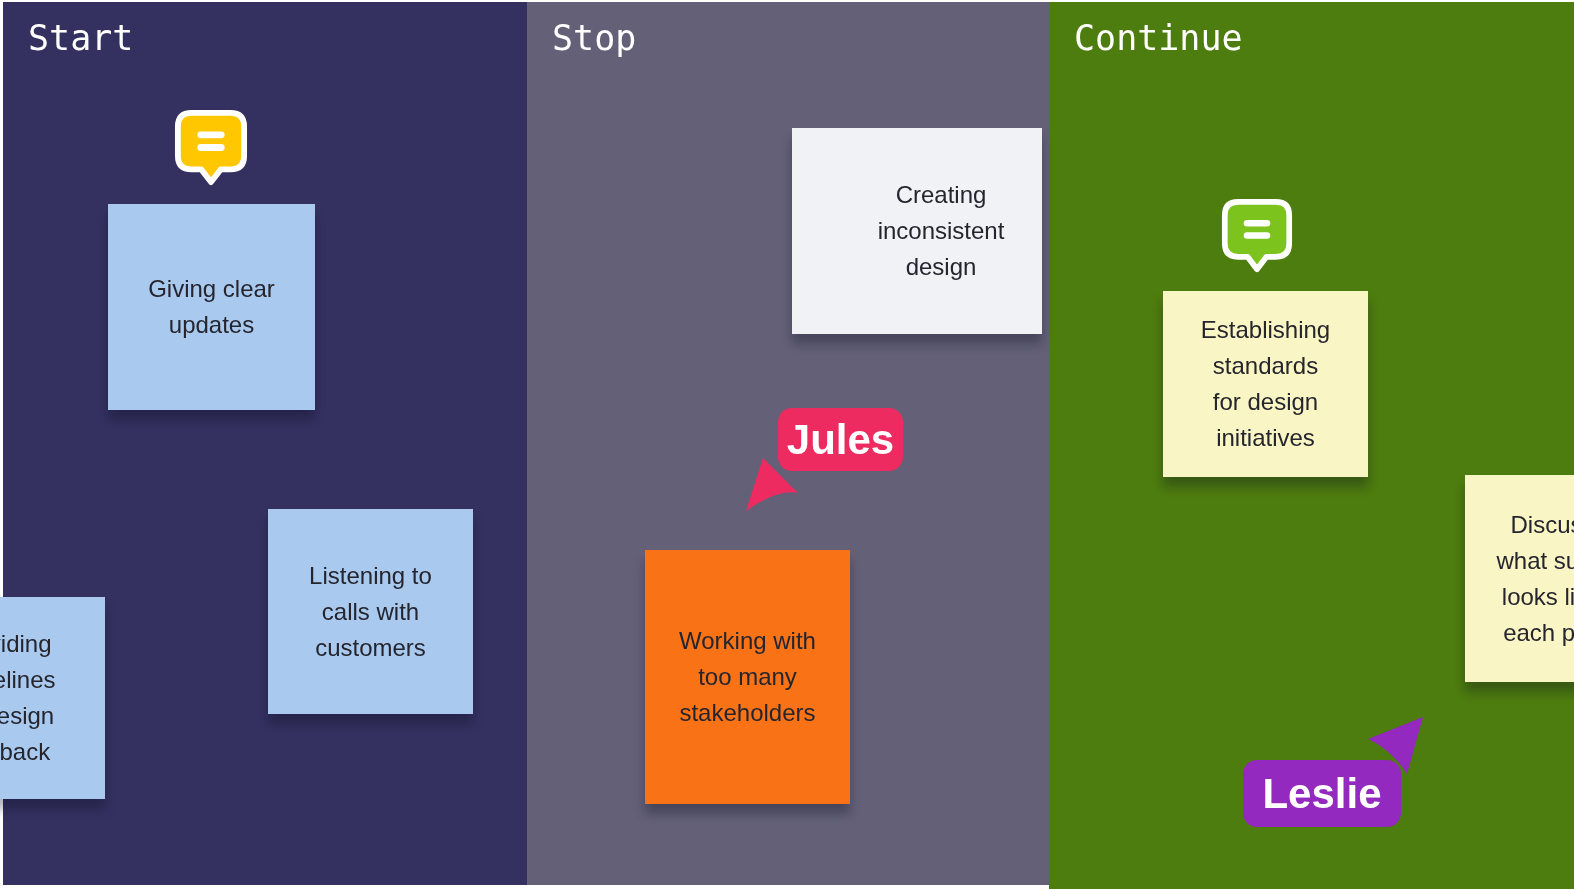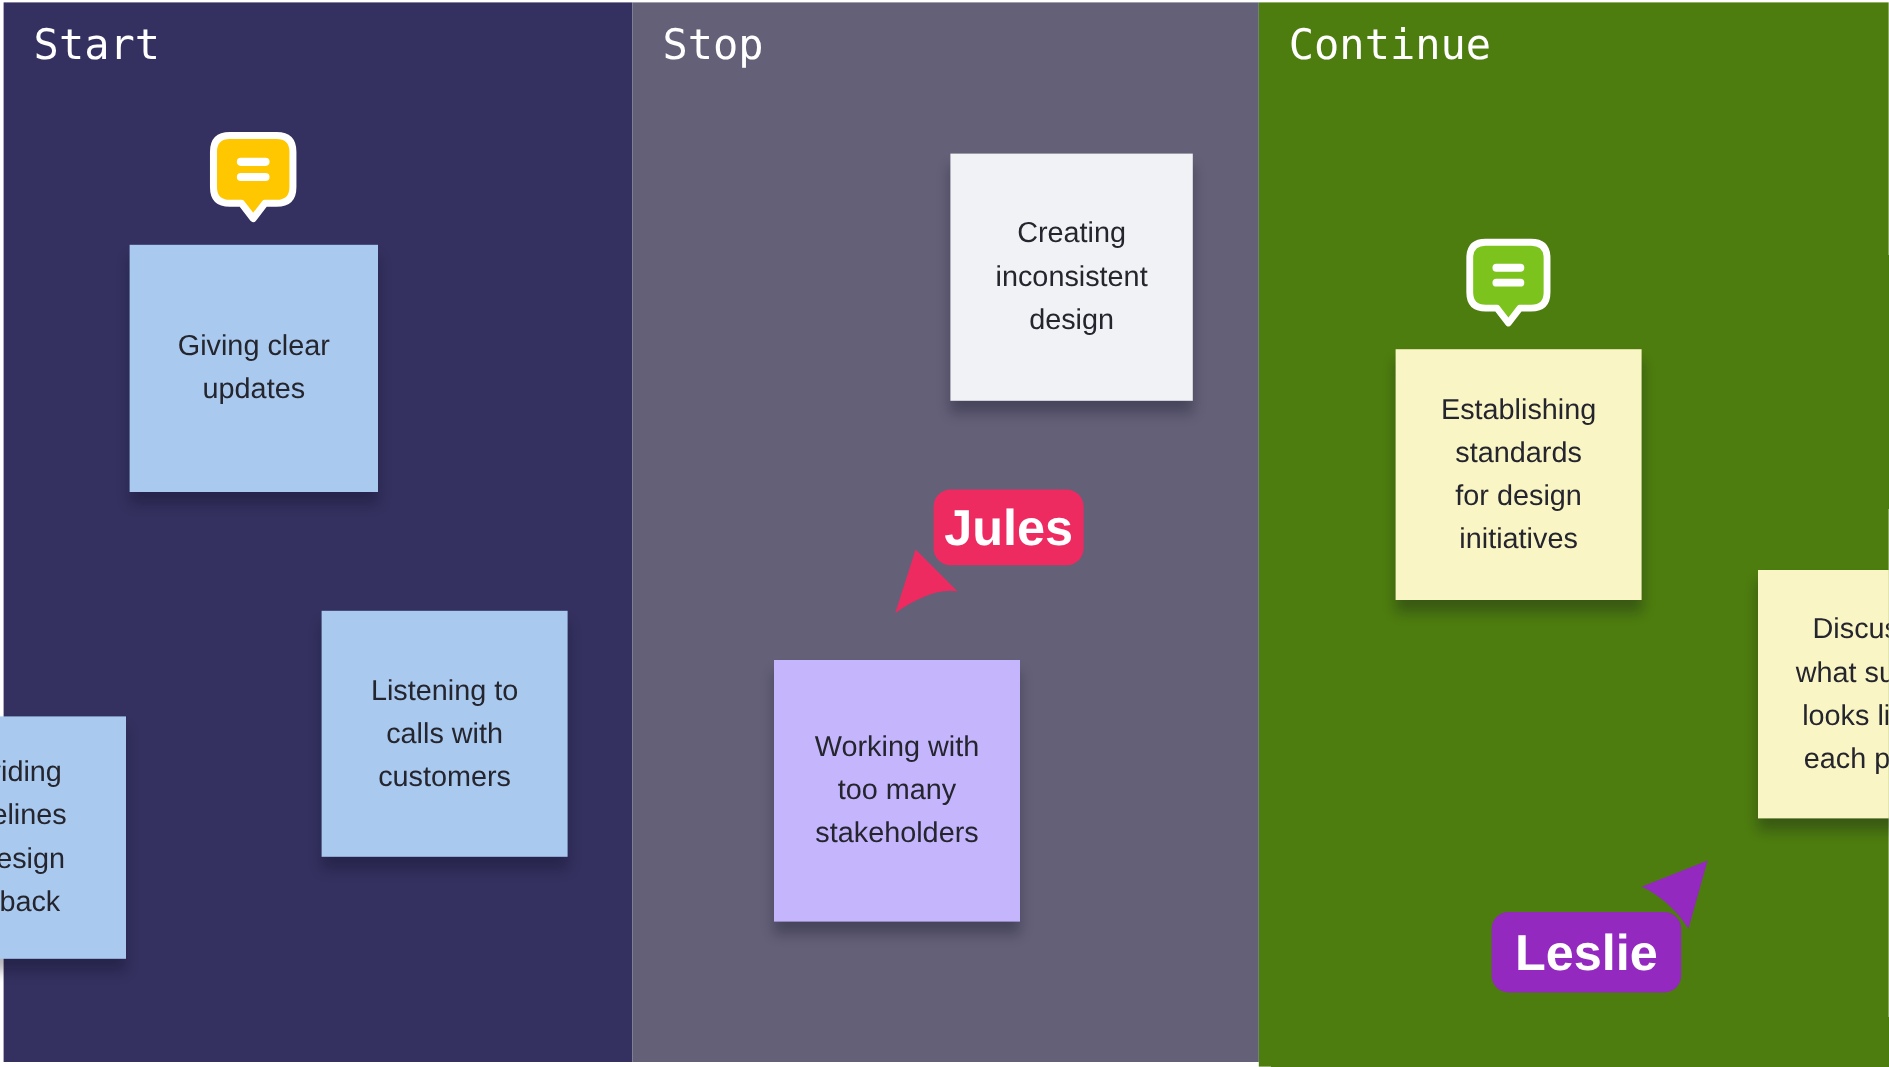--- a/index.html
+++ b/index.html
@@ -78,29 +78,29 @@
 
   <div class="sticky" style="left: 268px; top: 509px; width: 205px; height: 205px; background: rgb(169, 201, 239);">Listening to
 calls with
 customers</div>
 
   <div class="sticky" style="left: -102px; top: 597px; width: 207px; height: 202px; background: rgb(169, 201, 239);">Providing
 guidelines
 for design
 feedback</div>
 
-  <div class="sticky" style="left: 792px; top: 128px; width: 202px; height: 206px; background: rgb(240, 242, 246);">Creating
+  <div class="sticky" style="left: 792px; top: 128px; width: 202px; height: 206px; background: rgb(240, 242, 246); padding-left: 48px;">Creating
 inconsistent
 design</div>
 
-  <div class="sticky" style="left: 645px; top: 550px; width: 205px; height: 218px; background: #c4b5fd;">Working with
+  <div class="sticky" style="left: 645px; top: 550px; width: 205px; height: 254px; background: #f97316;">Working with
 too many
 stakeholders</div>
 
-  <div class="sticky" style="left: 1163px; top: 291px; width: 205px; height: 209px; background: rgb(250, 245, 196);">Establishing
+  <div class="sticky" style="left: 1163px; top: 291px; width: 205px; height: 186px; background: rgb(250, 245, 196);">Establishing
 standards
 for design
 initiatives</div>
 
   <div class="sticky" style="left: 1465px; top: 475px; width: 207px; height: 207px; background: rgb(250, 245, 196);">Discussing
 what success
 looks like for
 each project</div>
 
   <svg class="cursor-arrow" style="left:740px;top:452px;" width="64" height="64" viewBox="0 0 64 64">

